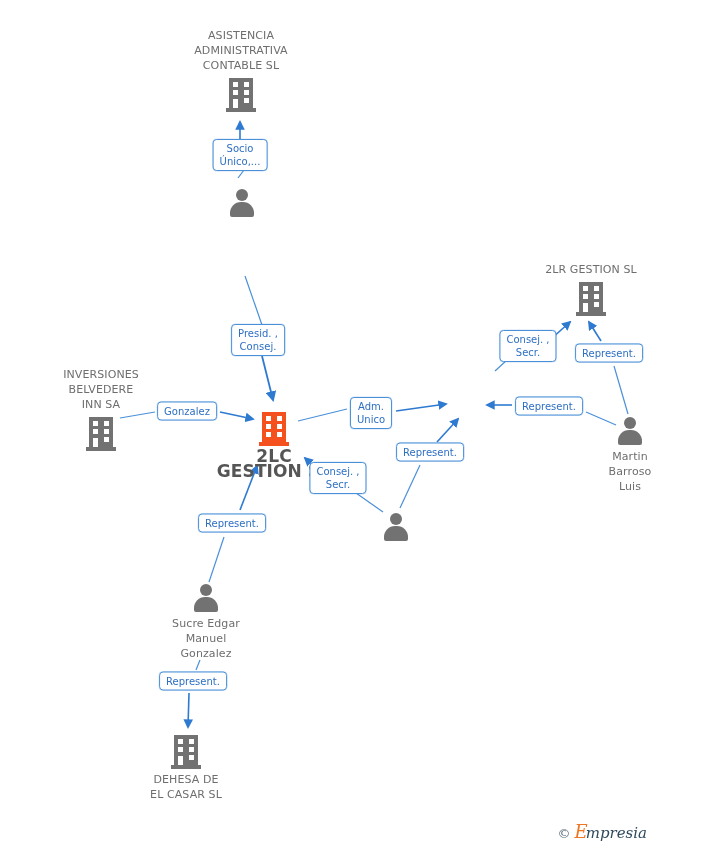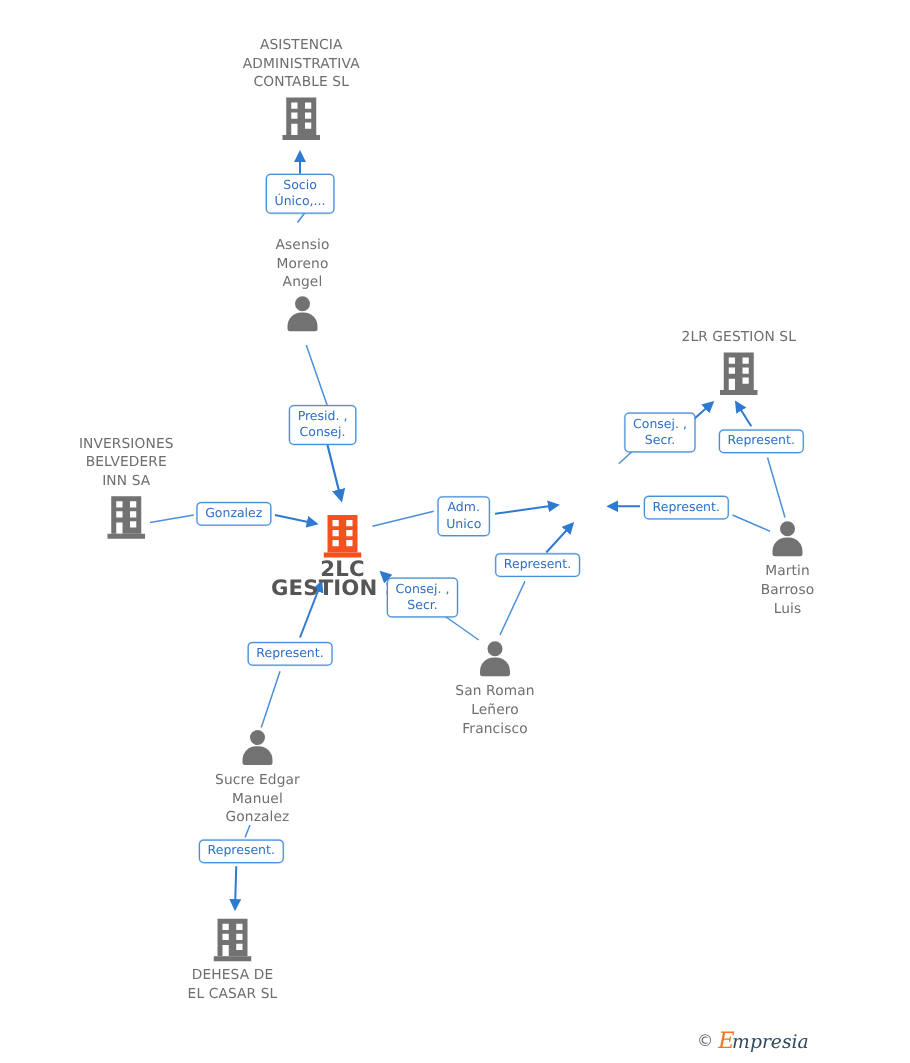--- a/index.html
+++ b/index.html
@@ -217,30 +217,27 @@
       <div class="win" style="left:18px; top:6px;"></div>
       <div class="win" style="left:7px;  top:14px;"></div>
       <div class="win" style="left:18px; top:14px;"></div>
       <div class="win" style="left:18px; top:22px;"></div>
       <div class="door" style="left:7px;"></div>
       <div class="base"></div>
     </div>
   </div>
 
   <div class="node cap-above" style="left:242px; top:188px;">
-    <div class="caption">Asensio
-Moreno
-Angel</div>
     <div class="glyph person">
       <div class="head"></div>
       <div class="torso"></div>
     </div>
   </div>
 
-  <div class="node cap-above" style="left:101px; top:347px;">
+  <div class="node cap-above" style="left:101px; top:367px;">
     <div class="caption">INVERSIONES
 BELVEDERE
 INN SA</div>
     <div class="glyph bldg">
       <div class="body"></div>
       <div class="win" style="left:7px;  top:6px;"></div>
       <div class="win" style="left:18px; top:6px;"></div>
       <div class="win" style="left:7px;  top:14px;"></div>
       <div class="win" style="left:18px; top:14px;"></div>
       <div class="win" style="left:18px; top:22px;"></div>
@@ -287,23 +284,20 @@
     <div class="caption">Martin
 Barroso
 Luis</div>
   </div>
 
   <div class="node cap-below" style="left:396px; top:512px;">
     <div class="glyph person">
       <div class="head"></div>
       <div class="torso"></div>
     </div>
-    <div class="caption">San Roman
-Leñero
-Francisco</div>
   </div>
 
   <div class="node cap-below" style="left:206px; top:583px;">
     <div class="glyph person">
       <div class="head"></div>
       <div class="torso"></div>
     </div>
     <div class="caption">Sucre Edgar
 Manuel
 Gonzalez</div>

